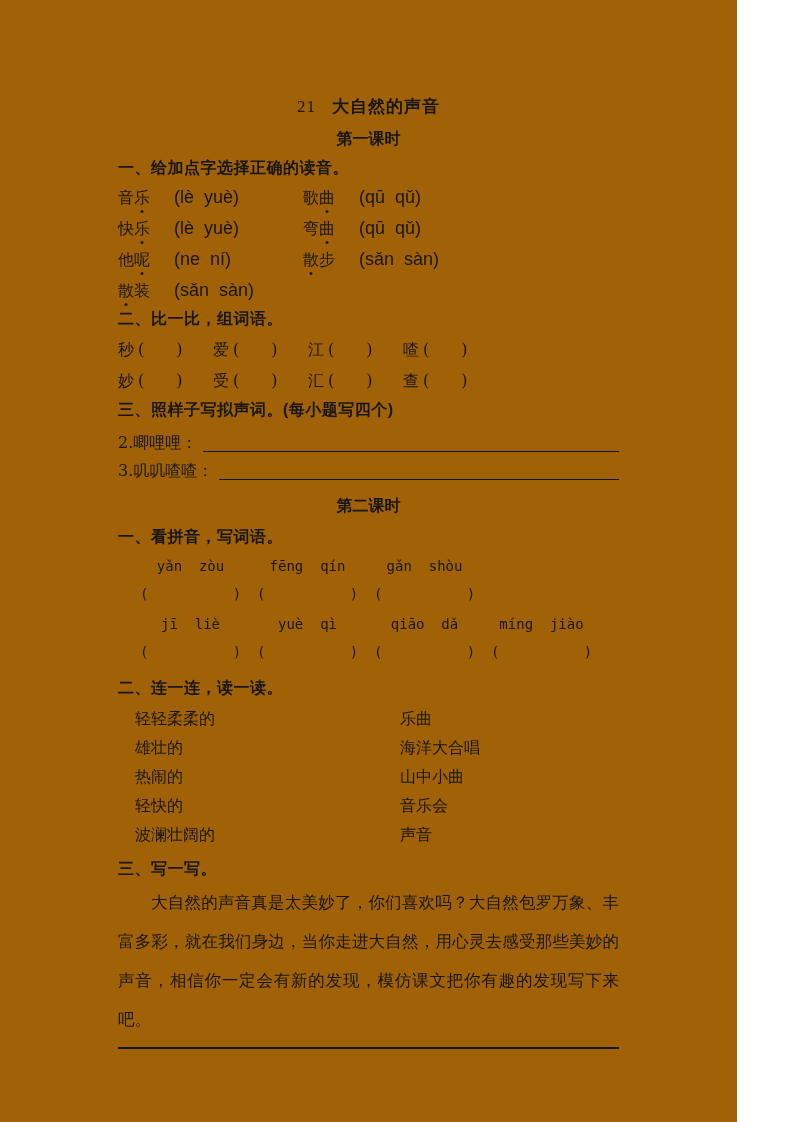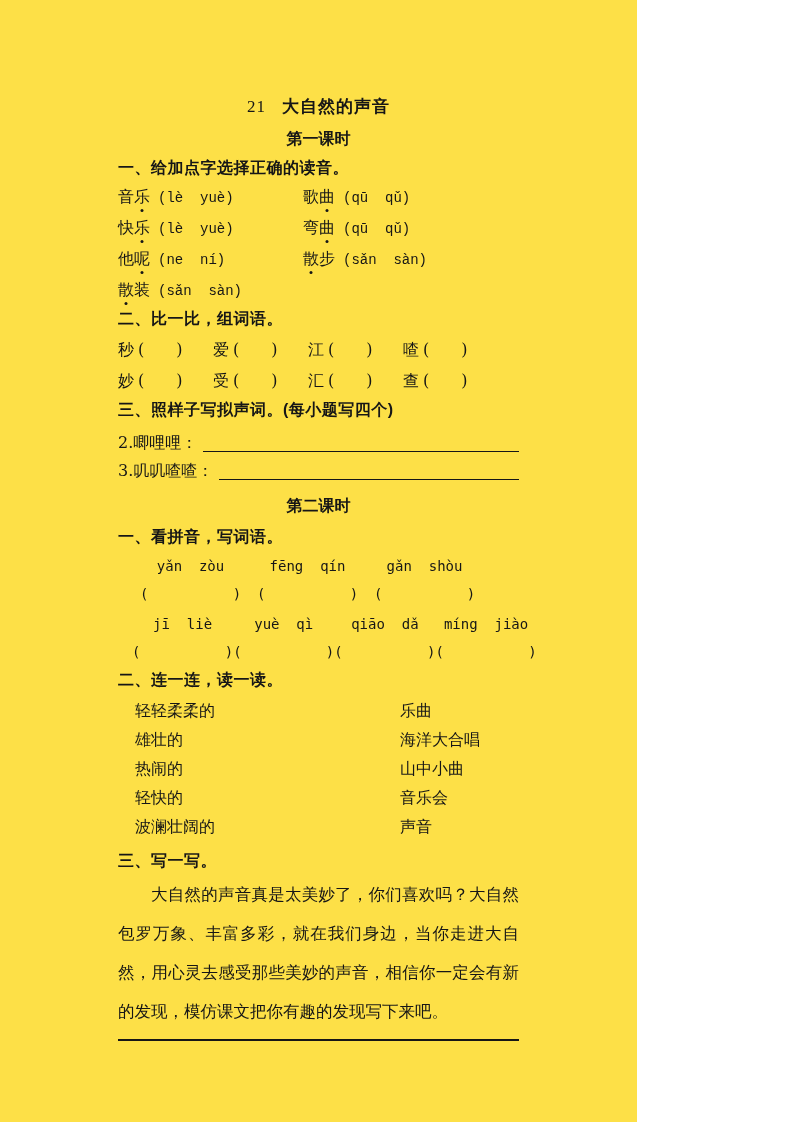--- a/index.html
+++ b/index.html
@@ -1,21 +1,21 @@
 <!DOCTYPE html>
 <html><head>
 <meta charset="utf-8">
 <style>
   html,body{margin:0;padding:0;background:#ffffff;}
   .page{
     position:relative;
-    width:637px;height:1122px;
+    width:737px;height:1122px;
     box-sizing:border-box;
     padding:95px 118px 0 118px;
-    background:#fde047;
+    background:#a16207;
     color:#161616;
     font-family:"DejaVu Serif", serif;
     font-size:16px;
     overflow:hidden;
   }
   
   .doc-title{text-align:center;line-height:24px;white-space:pre;}
   .doc-title .num{font-family:"Liberation Serif", serif;font-size:17px;letter-spacing:1px;}
   .doc-title .ttl{font-family:"Liberation Sans", sans-serif;font-weight:700;font-size:17px;margin-left:16px;letter-spacing:1px;}
   .lesson-heading{
@@ -28,21 +28,21 @@
   }
   
   .reading-grid{display:grid;grid-template-columns:185px 1fr;row-gap:9px;margin:7px 0 2px 0;}
   .read-item{height:22px;line-height:22px;white-space:nowrap;}
   .word{font-size:16px;}
   .dotted{position:relative;display:inline-block;}
   .dotted::after{
     content:"";position:absolute;left:50%;bottom:-4px;transform:translateX(-50%);
     width:3px;height:3px;border-radius:50%;background:#161616;
   }
-  .pinyin{font-family:Liberation Mono, monospace;font-size:14px;margin-left:8px;white-space:pre;}
+  .pinyin{font-family:Liberation Sans, sans-serif;font-size:18px;margin-left:24px;white-space:pre;}
   
   .compare-grid{display:grid;grid-template-columns:repeat(4,95px);row-gap:9px;margin:9px 0 2px 0;}
   .compare-cell{height:22px;line-height:22px;white-space:pre;}
   .compare-blank{margin-left:4px;white-space:pre;}
   
   .blank-lines{margin-top:6px;}
   .blank-line{display:flex;align-items:flex-end;height:28px;}
   .blank-label{line-height:24px;white-space:pre;}
   .writeline{flex:1;border-bottom:1.5px solid #161616;margin:0 0 3px 6px;}
   
@@ -138,21 +138,21 @@
           <span class="py-text">qiāo  dǎ</span>
           <span class="py-paren">(          )</span>
         </div>
       <div class="py-group">
           <span class="py-text">míng  jiào</span>
           <span class="py-paren">(          )</span>
         </div>
     </div>
   </div>
 
-  <div class="sec-heading" style="margin-top:8px;">二、连一连，读一读。</div>
+  <div class="sec-heading" style="margin-top:16px;">二、连一连，读一读。</div>
 
   <div class="match-grid">
     <div class="match-item">轻轻柔柔的</div>
     <div class="match-item">乐曲</div>
     <div class="match-item">雄壮的</div>
     <div class="match-item">海洋大合唱</div>
     <div class="match-item">热闹的</div>
     <div class="match-item">山中小曲</div>
     <div class="match-item">轻快的</div>
     <div class="match-item">音乐会</div>

